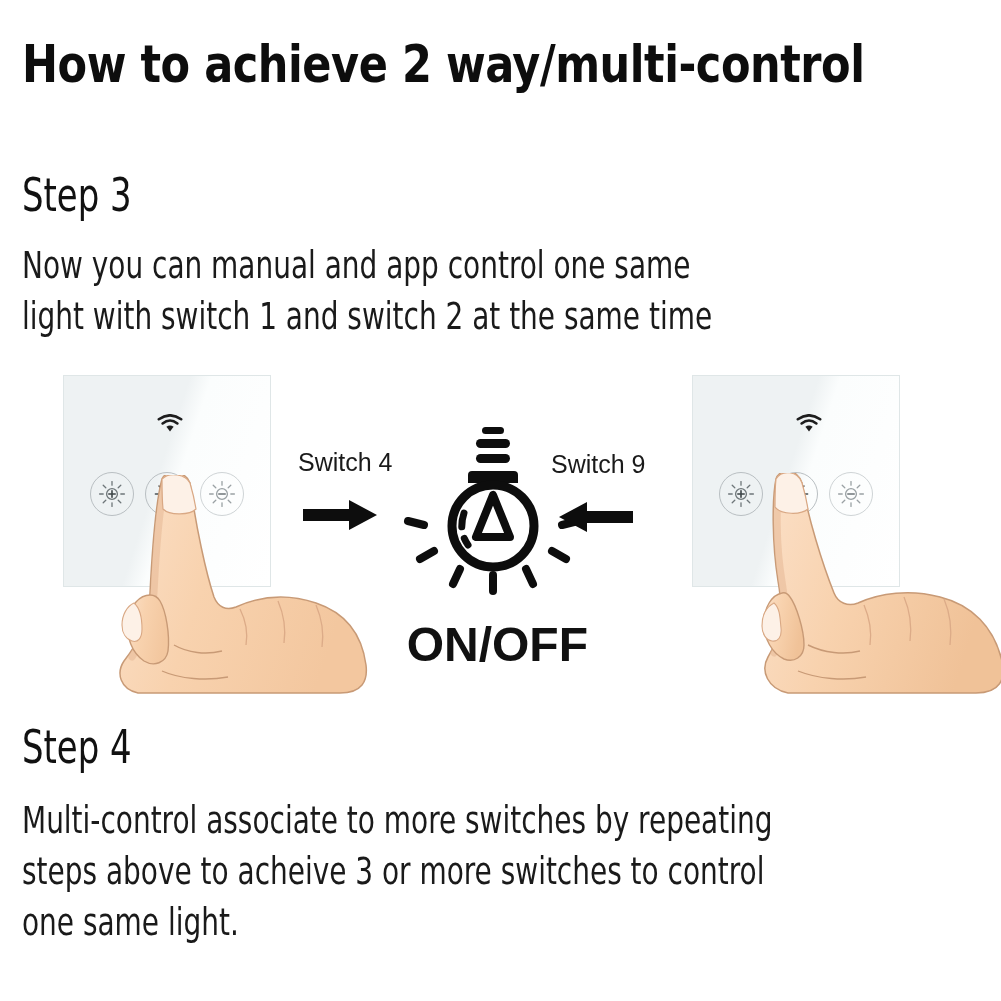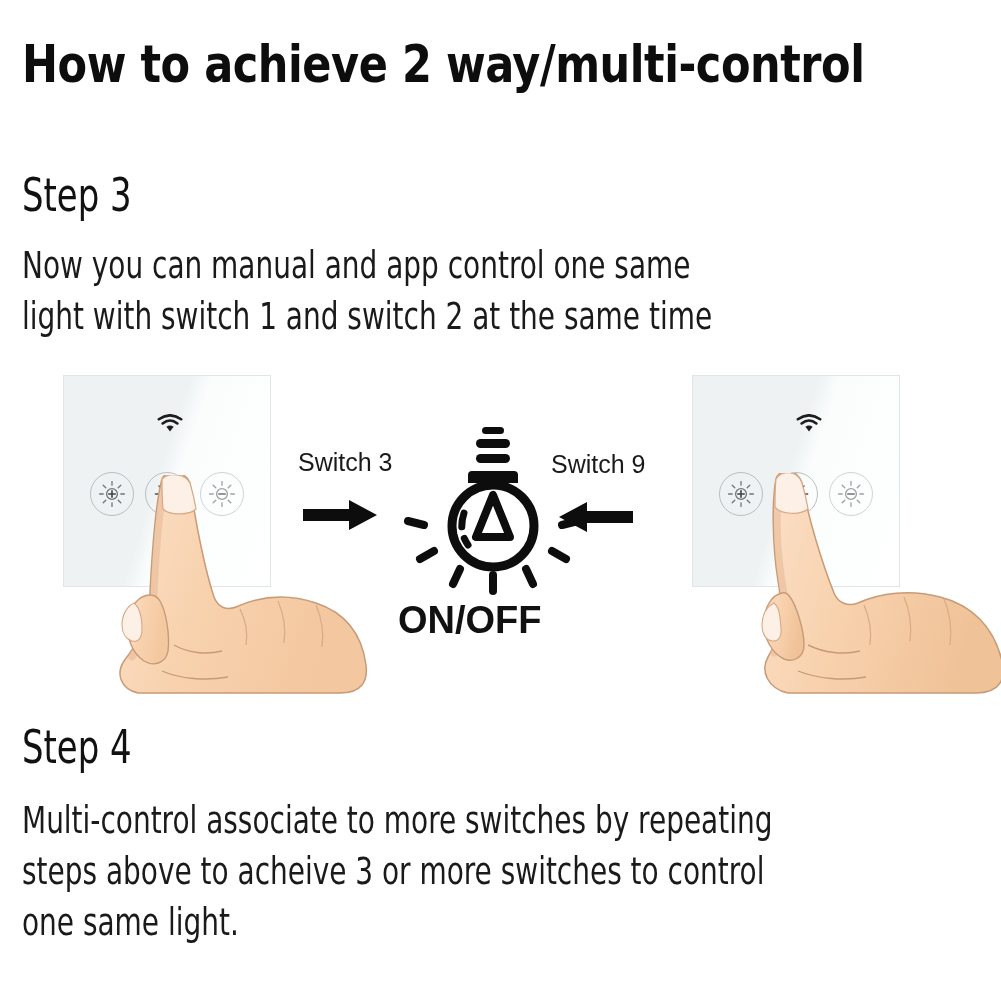--- a/index.html
+++ b/index.html
@@ -127,25 +127,25 @@
   .bulb-wrap {
     position: absolute;
     left: 398px;
     top: 70px;
     width: 190px;
     height: 175px;
   }
   .onoff {
     position: absolute;
     left: 398px;
-    top: 244px;
+    top: 262px;
     width: 190px;
-    text-align: left;
+    text-align: right;
     font-family: "Liberation Sans", sans-serif;
-    font-size: 38px;
+    font-size: 48px;
     font-weight: 700;
     letter-spacing: 0px;
     color: #111111;
   }
 
   
   .sw-label {
     position: absolute;
     font-family: "Liberation Sans", sans-serif;
     font-size: 25px;
@@ -264,21 +264,21 @@
              C44 192 56 188 58 176 C60 160 56 136 50 126 C47 121 44 120 40 120 Z" fill="url(#skinL)" stroke="#c89a76" stroke-width="1.4"></path>
     <path d="M24 128 C17 131 12 140 12 150 C12 158 16 164 22 166
              C28 168 32 163 32 154 C32 144 30 133 24 128 Z" fill="#fdf1e7" stroke="#d9a884" stroke-width="1.1"></path>
     <path d="M64 170 C78 178 96 180 112 176" fill="none" stroke="#c89a76" stroke-width="1.4"></path>
     <path d="M52 196 C70 204 96 206 118 202" fill="none" stroke="#c89a76" stroke-width="1.3"></path>
     <path d="M130 134 C136 146 138 158 136 170" fill="none" stroke="#dcab88" stroke-width="1.3"></path>
     <path d="M168 126 C174 140 176 154 174 168" fill="none" stroke="#dcab88" stroke-width="1.3"></path>
     <path d="M206 130 C212 144 214 158 212 172" fill="none" stroke="#dcab88" stroke-width="1.3"></path>
   </svg>
 
-  <div class="sw-label" id="sw1-label">Switch 3</div>
+  <div class="sw-label" id="sw1-label">Switch 4</div>
   <svg class="arrow" id="arrow-right" viewBox="0 0 76 36">
     <path d="M0 12 L46 12 L46 3 L74 18 L46 33 L46 24 L0 24 Z" fill="#0d0d0d"></path>
   </svg>
 
   <svg class="bulb-wrap" viewBox="0 0 190 175">
     <g fill="#0d0d0d">
       <rect x="84" y="2" width="22" height="7" rx="3.5"></rect>
       <rect x="78" y="14" width="34" height="9" rx="4.5"></rect>
       <rect x="78" y="29" width="34" height="9" rx="4.5"></rect>
       <path d="M74 46 h42 a4 4 0 0 1 4 4 v8 h-50 v-8 a4 4 0 0 1 4 -4 Z"></path>

